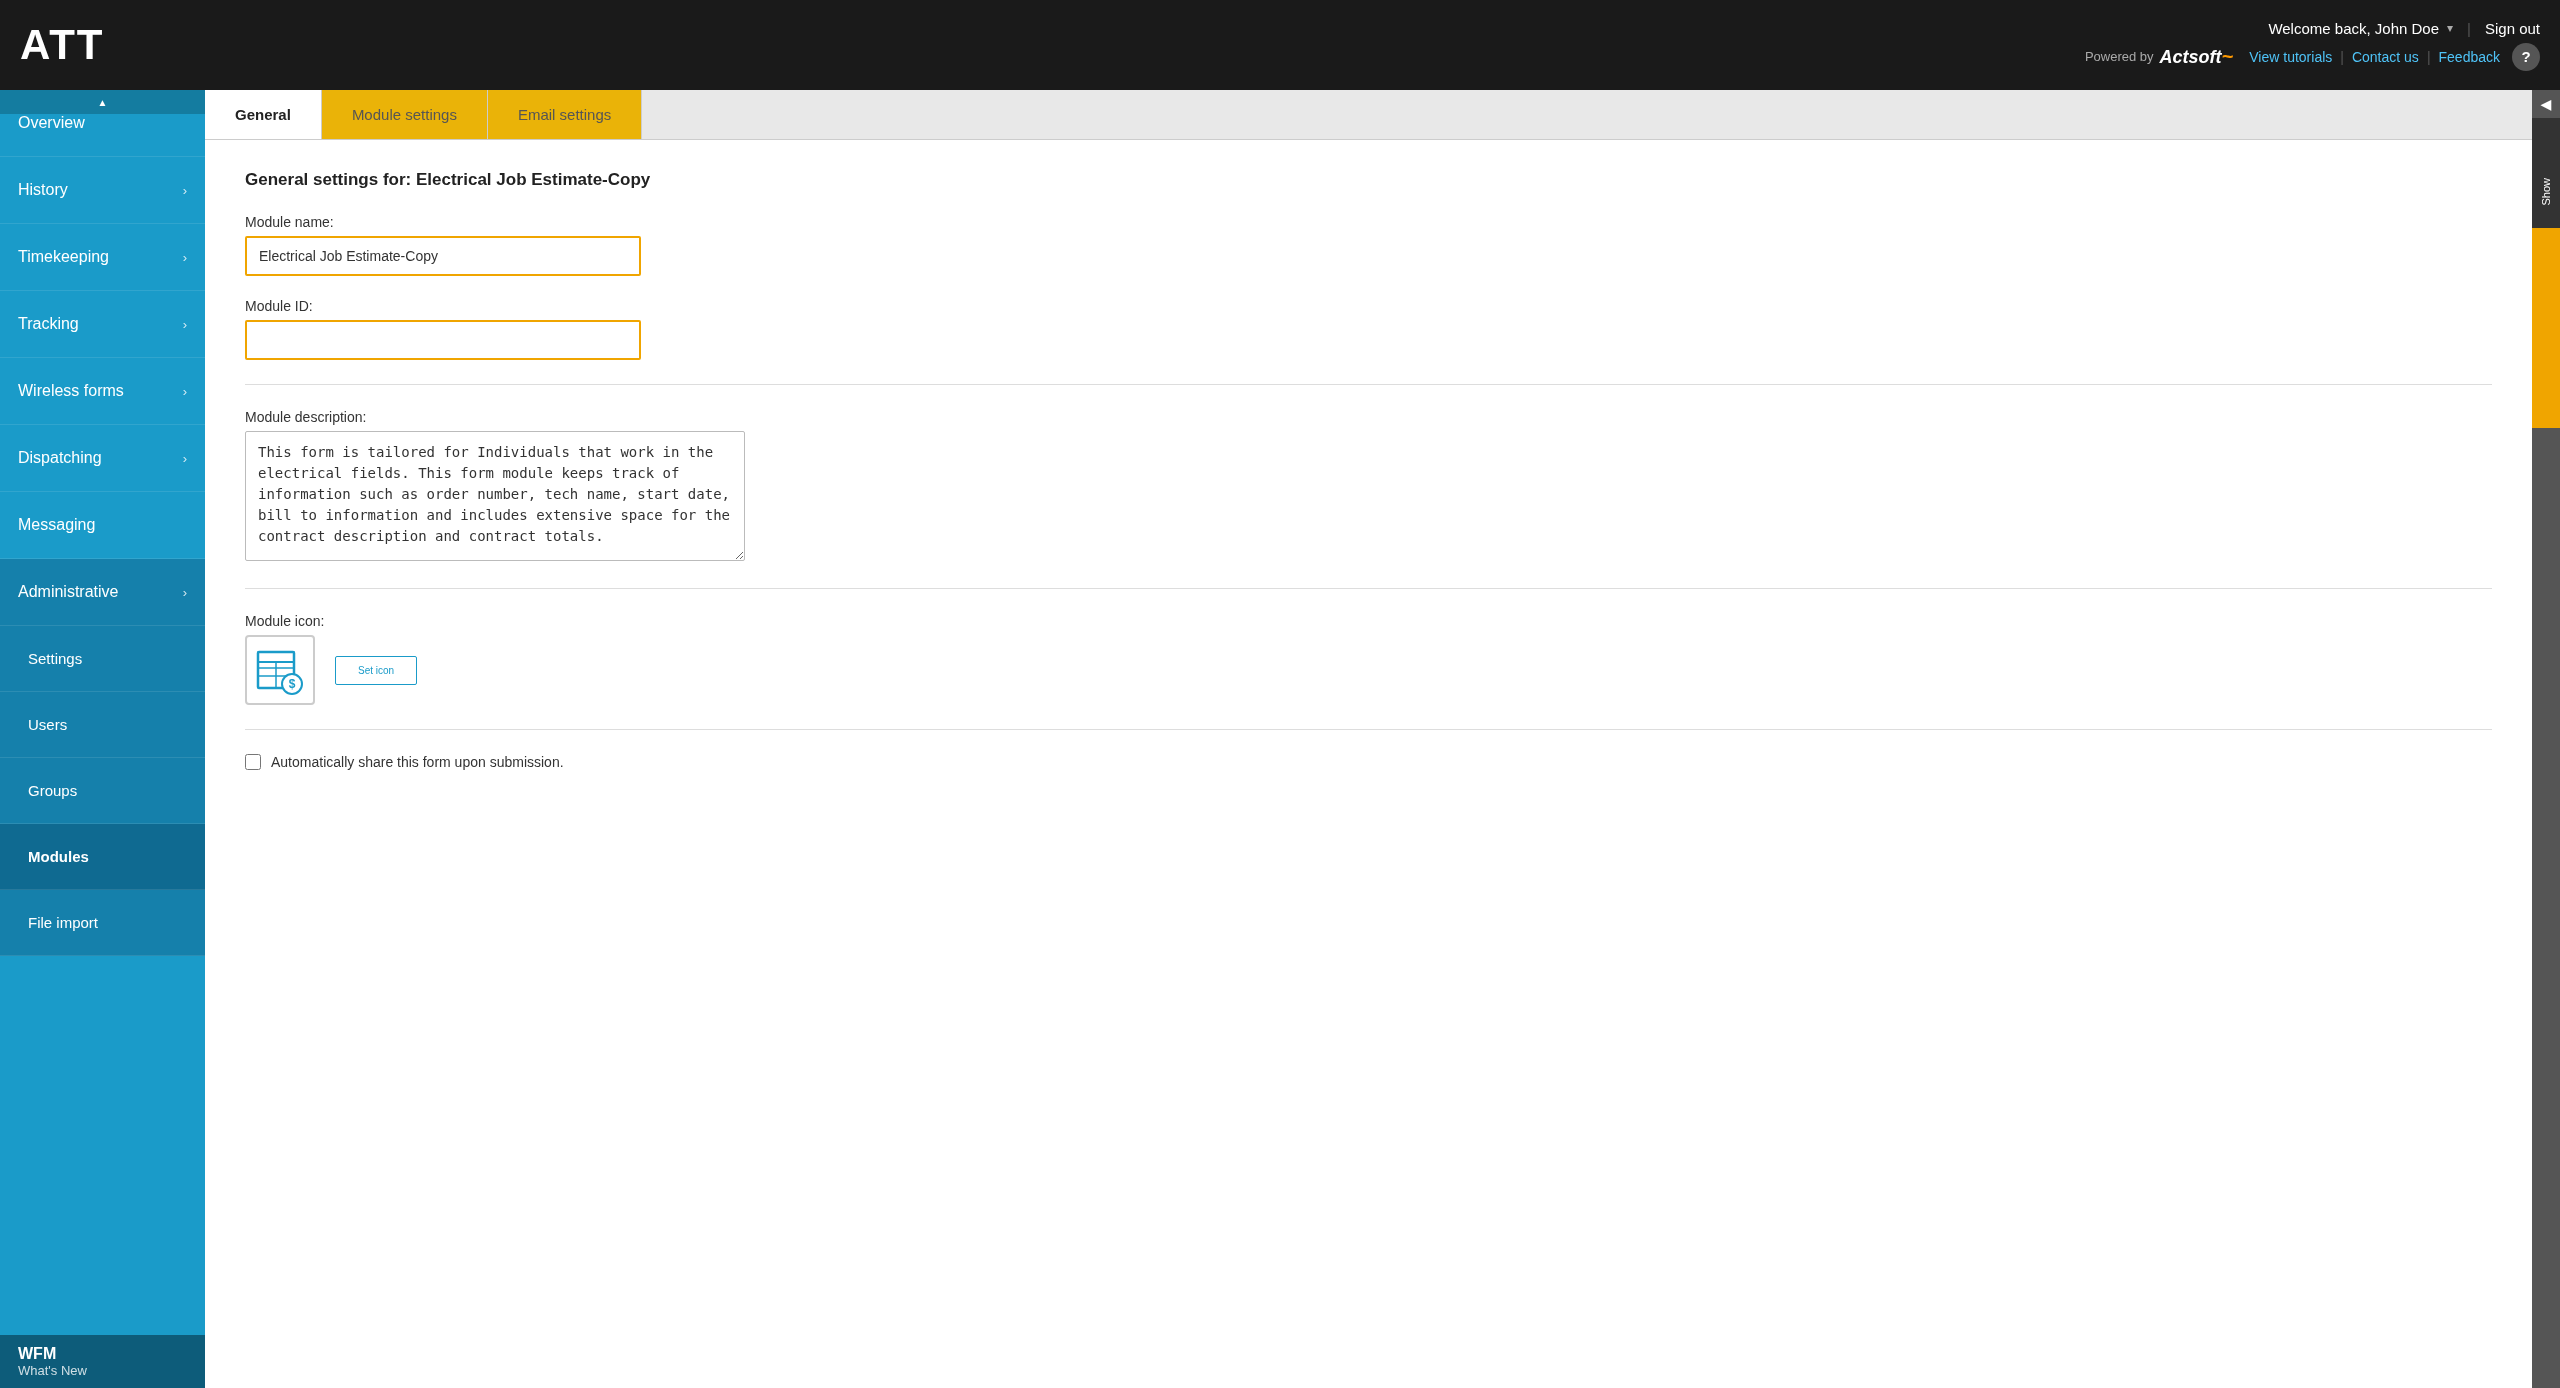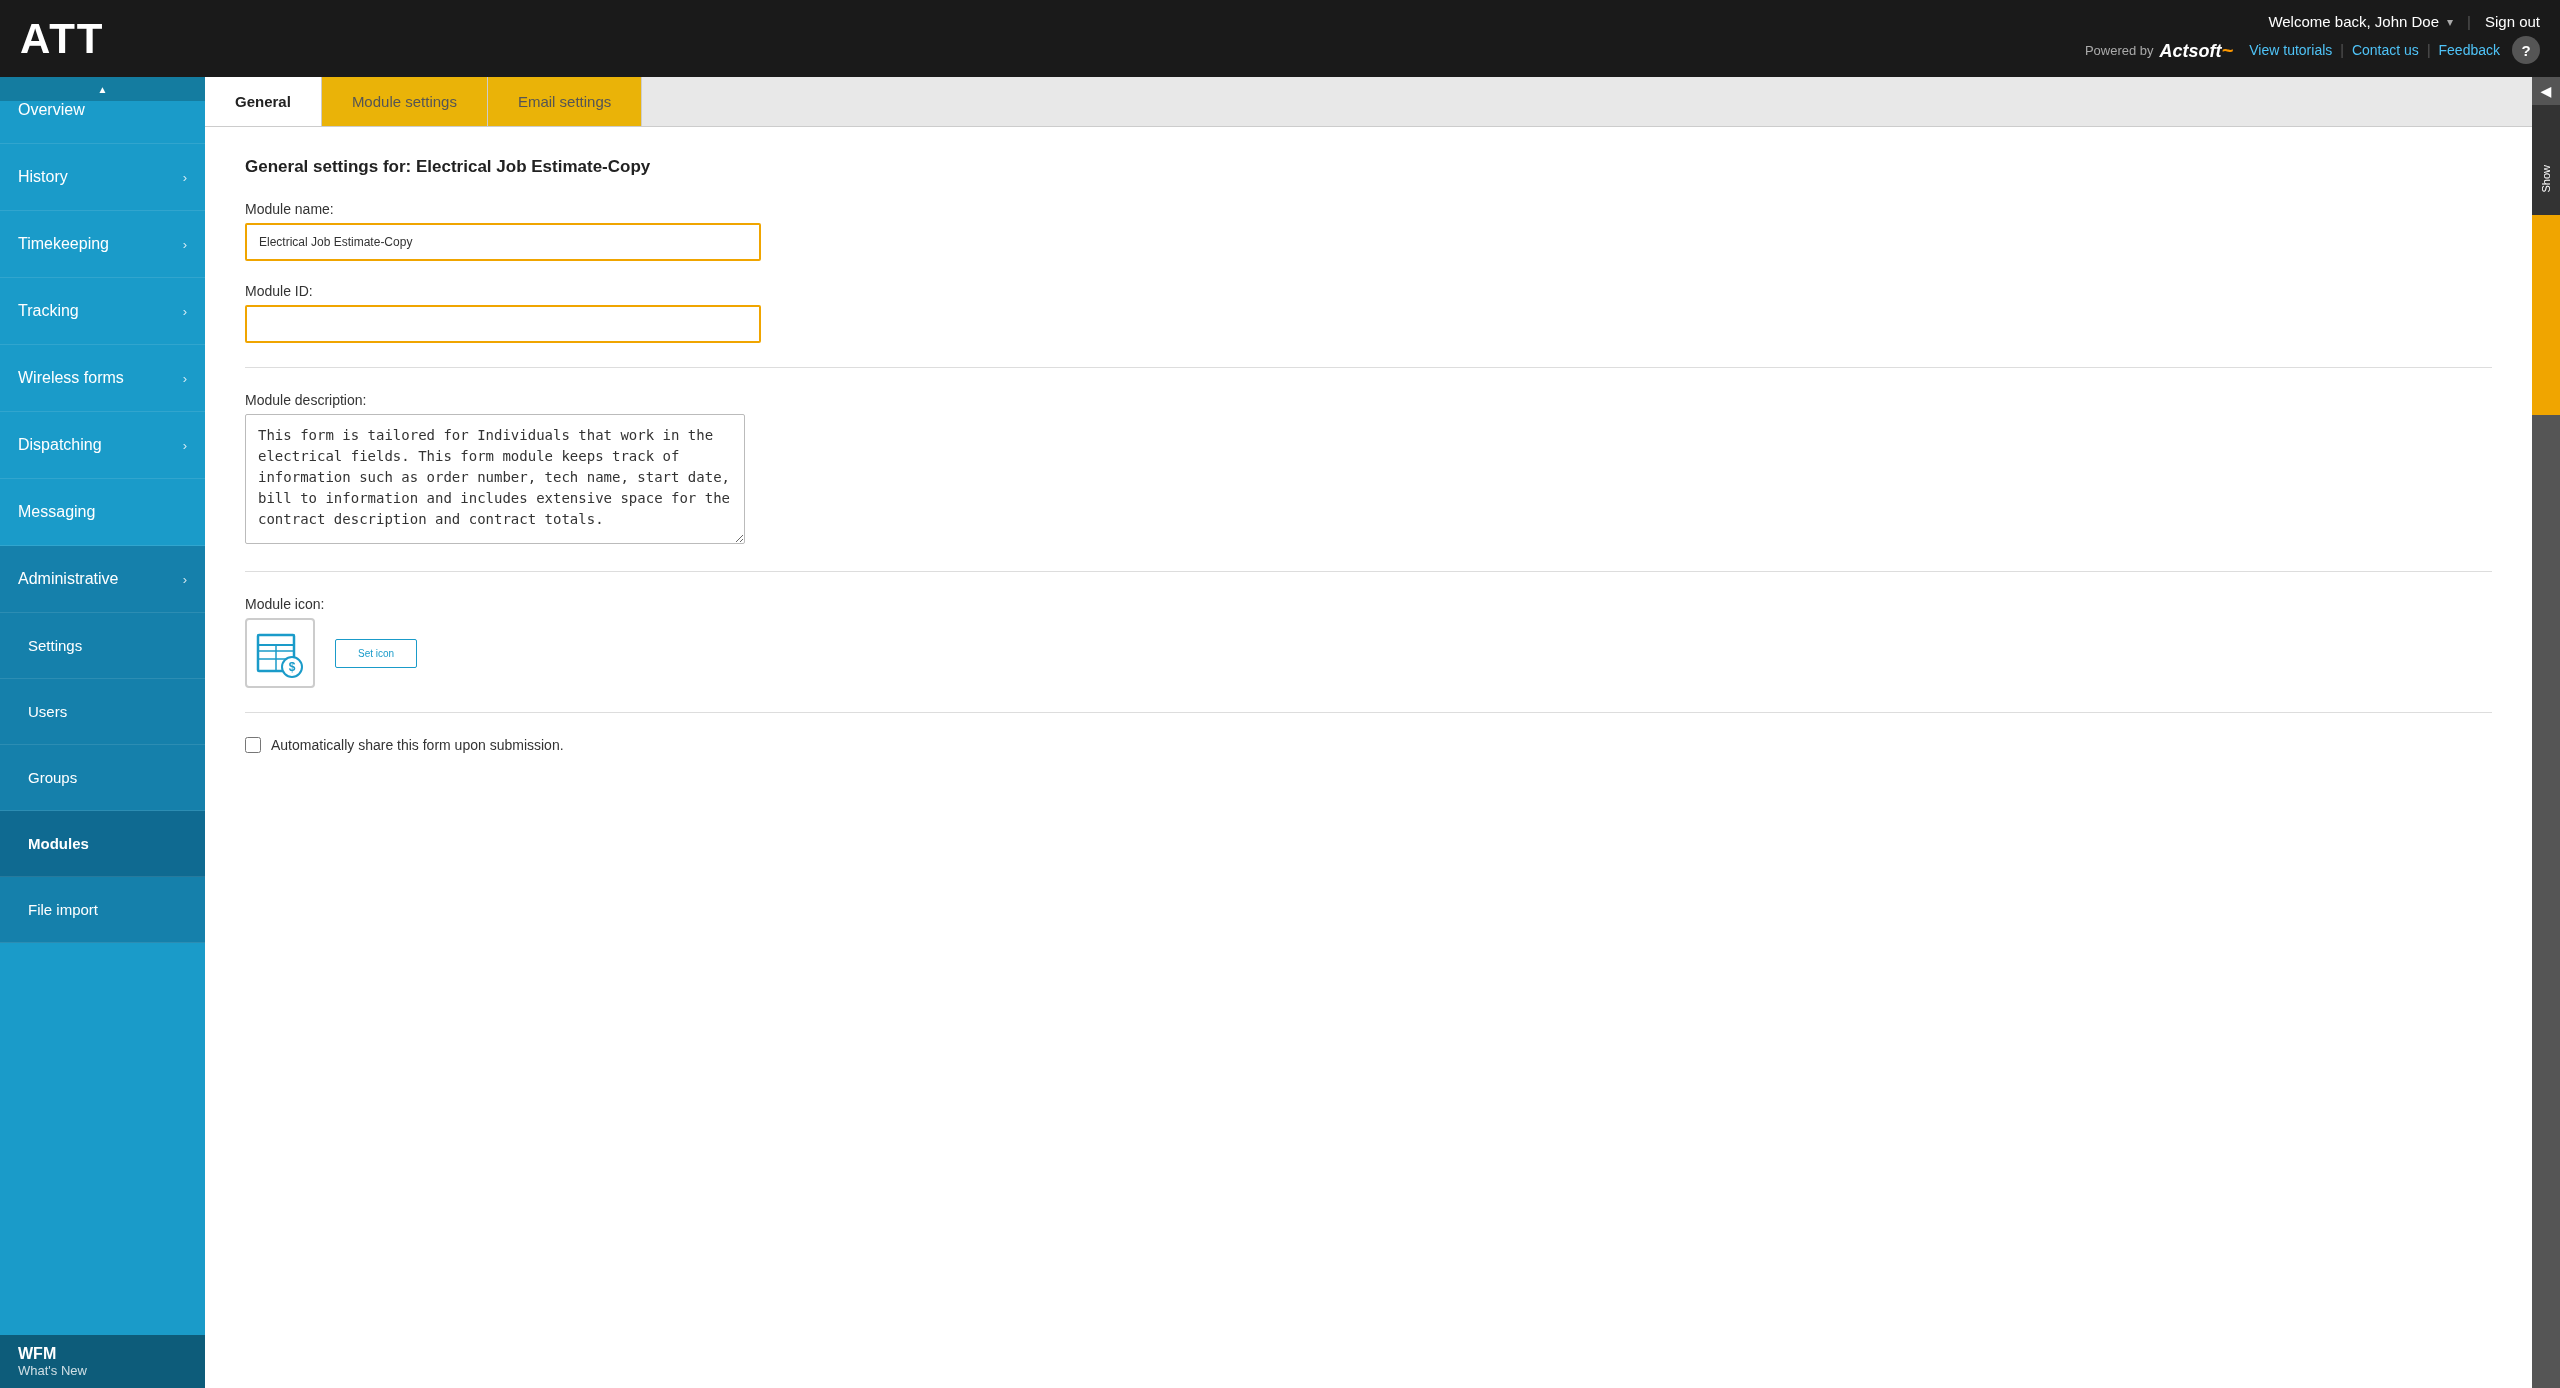--- a/index.html
+++ b/index.html
@@ -6,21 +6,21 @@
     body { font-family: Arial, sans-serif; font-size: 14px; background: #f0f0f0; display: flex; flex-direction: column; height: 100vh; overflow: hidden; }
 
     
     .header {
       background: #1a1a1a;
       color: white;
       display: flex;
       align-items: center;
       justify-content: space-between;
       padding: 0 20px;
-      height: 77px;
+      height: 90px;
       flex-shrink: 0;
     }
     .header-logo {
       font-size: 42px;
       font-weight: bold;
       color: white;
       letter-spacing: 2px;
     }
     .header-right {
       display: flex;
@@ -217,23 +217,23 @@
     .form-group {
       margin-bottom: 22px;
     }
     .form-label {
       font-size: 14px;
       color: #333;
       margin-bottom: 6px;
       display: block;
     }
     .form-input {
-      width: 516px;
+      width: 396px;
       padding: 10px 12px;
-      font-size: 12px;
+      font-size: 14px;
       border: 2px solid #f0a500;
       border-radius: 2px;
       outline: none;
       color: #333;
     }
     .form-textarea {
       width: 500px;
       height: 130px;
       padding: 10px 12px;
       font-size: 14px;

